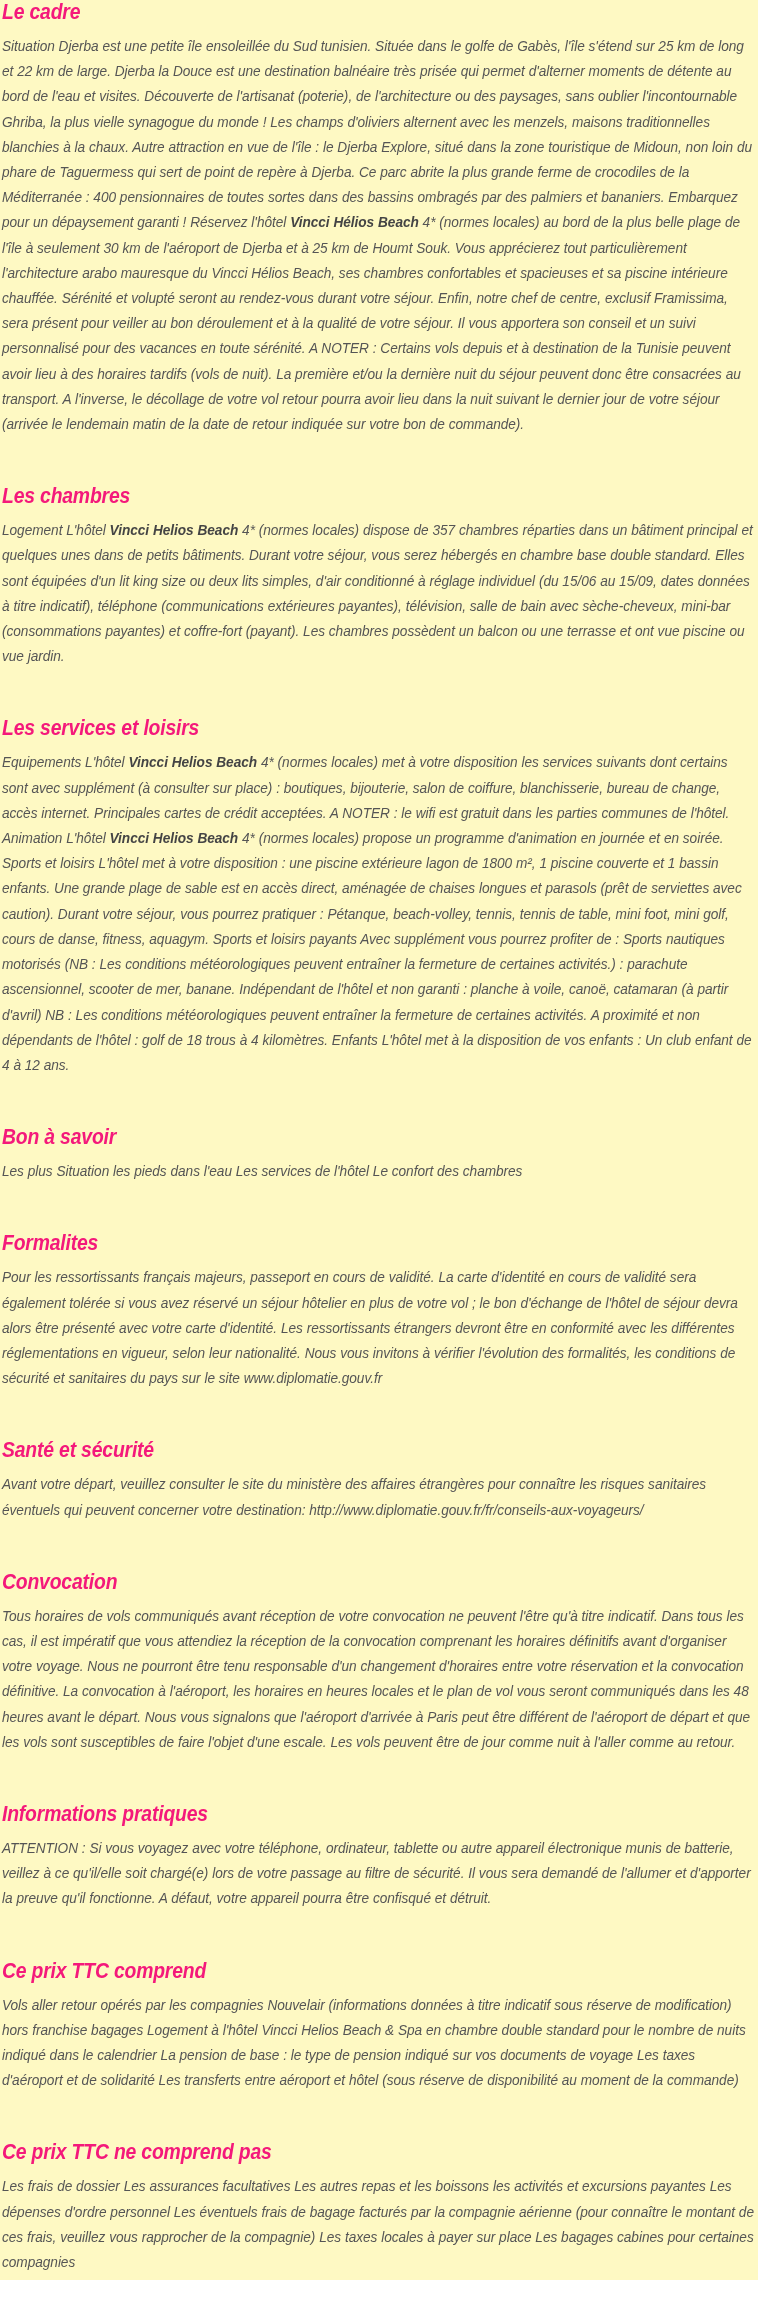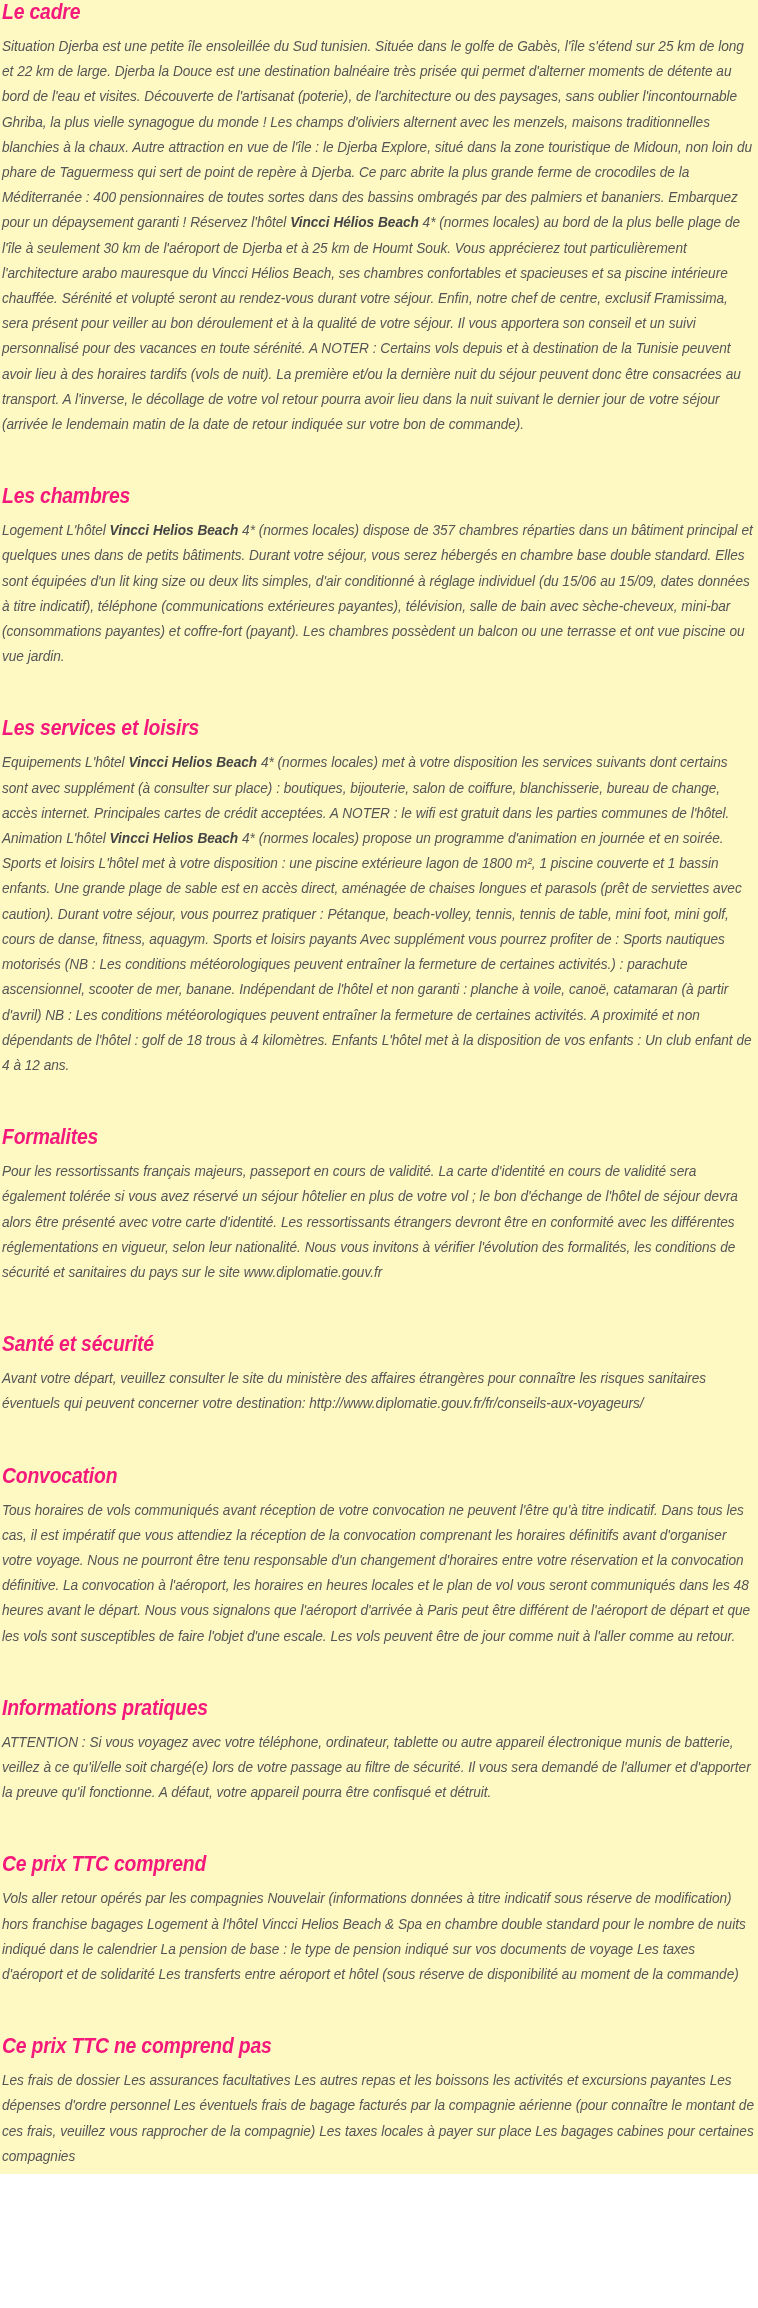--- a/index.html
+++ b/index.html
@@ -75,20 +75,24 @@
   <section class="section">
     <h2 class="section-heading" style="color: rgb(244, 25, 123);">Les chambres</h2>
     <p class="section-body" style="color: rgb(85, 85, 85);"><span>Logement L'hôtel </span><b>Vincci Helios Beach</b><span> 4* (normes locales) dispose de 357 chambres réparties dans un bâtiment principal et quelques unes dans de petits bâtiments. Durant votre séjour, vous serez hébergés en chambre base double standard. Elles sont équipées d'un lit king size ou deux lits simples, d'air conditionné à réglage individuel (du 15/06 au 15/09, dates données à titre indicatif), téléphone (communications extérieures payantes), télévision, salle de bain avec sèche-cheveux, mini-bar (consommations payantes) et coffre-fort (payant). Les chambres possèdent un balcon ou une terrasse et ont vue piscine ou vue jardin.</span></p>
   </section>
 
   <section class="section">
     <h2 class="section-heading" style="color: rgb(244, 25, 123);">Les services et loisirs</h2>
     <p class="section-body" style="color: rgb(85, 85, 85);"><span>Equipements L'hôtel </span><b>Vincci Helios Beach</b><span> 4* (normes locales) met à votre disposition les services suivants dont certains sont avec supplément (à consulter sur place) : boutiques, bijouterie, salon de coiffure, blanchisserie, bureau de change, accès internet. Principales cartes de crédit acceptées. A NOTER : le wifi est gratuit dans les parties communes de l'hôtel. Animation L'hôtel </span><b>Vincci Helios Beach</b><span> 4* (normes locales) propose un programme d'animation en journée et en soirée. Sports et loisirs L'hôtel met à votre disposition : une piscine extérieure lagon de 1800 m²,   1 piscine couverte et 1 bassin enfants. Une grande plage de sable est en accès direct, aménagée de chaises longues et parasols (prêt de serviettes avec caution). Durant votre séjour, vous pourrez pratiquer : Pétanque, beach-volley, tennis, tennis de table, mini foot, mini golf, cours de danse, fitness, aquagym. Sports et loisirs payants Avec supplément vous pourrez profiter de : Sports nautiques motorisés (NB : Les conditions météorologiques peuvent entraîner la fermeture de certaines activités.) : parachute ascensionnel, scooter de mer, banane. Indépendant de l'hôtel et non garanti : planche à voile, canoë, catamaran (à partir d'avril) NB : Les conditions météorologiques peuvent entraîner la fermeture de certaines activités. A proximité et non dépendants de l'hôtel : golf de 18 trous à 4 kilomètres. Enfants L'hôtel met à la disposition de vos enfants : Un club enfant de 4 à 12 ans.</span></p>
   </section>
 
+  <section class="section">
+    <h2 class="section-heading" style="color: rgb(244, 25, 123);">Bon à savoir</h2>
+    <p class="section-body" style="color: rgb(85, 85, 85);"><span>Les plus Situation les pieds dans l'eau Les services de l'hôtel Le confort des chambres</span></p>
+  </section>
 
   <section class="section">
     <h2 class="section-heading" style="color: rgb(244, 25, 123);">Formalites</h2>
     <p class="section-body" style="color: rgb(85, 85, 85);"><span>Pour les ressortissants français majeurs, passeport en cours de validité. La carte d'identité en cours de validité sera également tolérée si vous avez réservé un séjour hôtelier en plus de votre vol ; le bon d'échange de l'hôtel de séjour devra alors être présenté avec votre carte d'identité. Les ressortissants étrangers devront être en conformité avec les différentes réglementations en vigueur, selon leur nationalité. Nous vous invitons à vérifier l'évolution des formalités, les conditions de sécurité et sanitaires du pays sur le site www.diplomatie.gouv.fr</span></p>
   </section>
 
 
   <section class="section">
     <h2 class="section-heading" style="color: rgb(244, 25, 123);">Santé et sécurité</h2>
     <p class="section-body" style="color: rgb(85, 85, 85);"><span>Avant votre départ, veuillez consulter le site du ministère des affaires étrangères pour connaître les risques sanitaires éventuels qui peuvent concerner votre destination: http://www.diplomatie.gouv.fr/fr/conseils-aux-voyageurs/</span></p>

